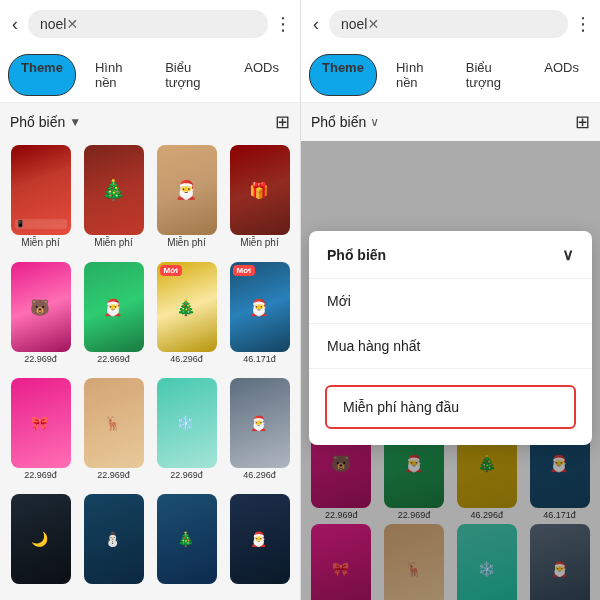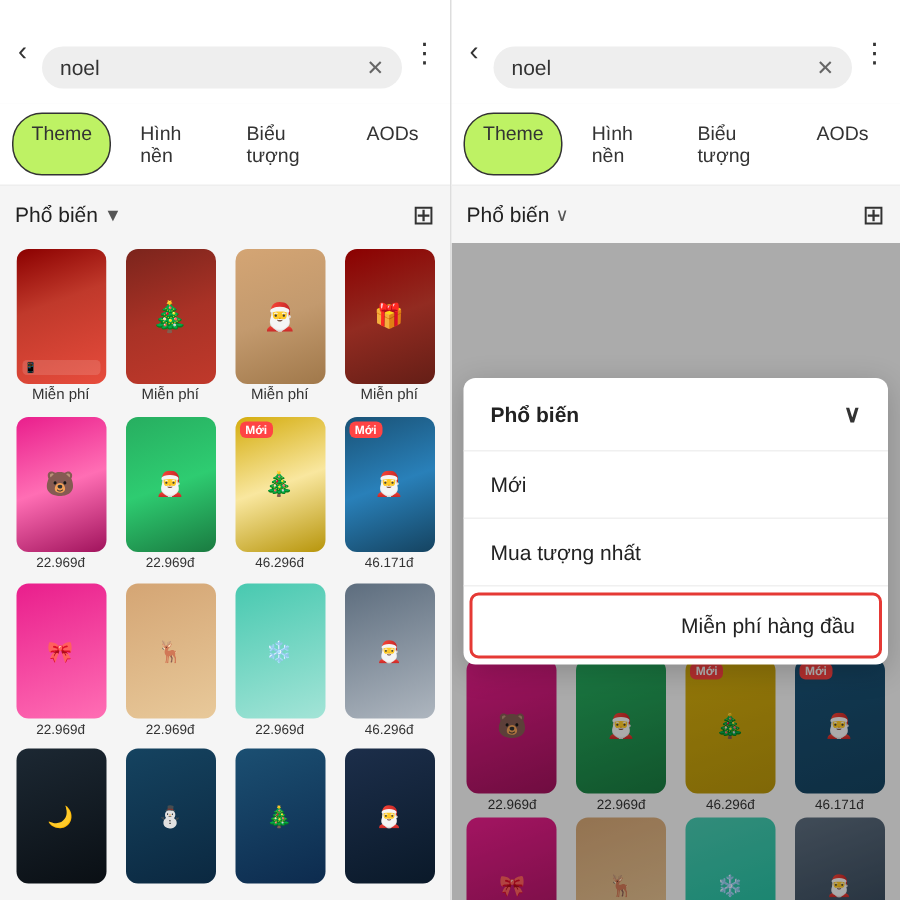--- a/index.html
+++ b/index.html
@@ -38,22 +38,21 @@
     }
     .search-input-box {
       flex: 1;
       background: #eee;
       border-radius: 20px;
       padding: 6px 12px;
       font-size: 14px;
       color: #333;
       display: flex;
       align-items: center;
-      justify-content: space-between;
-      margin-top: 21px;
+      justify-content: flex-start;
     }
     .search-input-text { color: #333; font-size: 14px; }
     .search-x { color: #666; font-size: 14px; cursor: pointer; }
     .more-btn { color: #333; font-size: 18px; cursor: pointer; }
 
     .filter-tabs {
       display: flex;
       background: #fff;
       padding: 6px 8px;
       gap: 6px;
@@ -61,23 +60,23 @@
     }
     .tab-item {
       padding: 5px 12px;
       border-radius: 20px;
       font-size: 13px;
       color: #333;
       cursor: pointer;
       border: 1px solid transparent;
     }
     .tab-item.active {
-      background: #bef264;
+      background: #0ea5e9;
       border: 1.5px solid #333;
-      font-weight: 400;
+      font-weight: 700;
     }
 
     .sort-row {
       display: flex;
       align-items: center;
       justify-content: space-between;
       padding: 8px 10px;
       background: #f5f5f5;
     }
     .sort-label {
@@ -347,23 +346,23 @@
 
     <div class="dropdown-overlay">
       <div class="dropdown-item selected">
         <span>Phổ biến</span>
         <span class="checkmark">∨</span>
       </div>
       <div class="dropdown-item">
         <span>Mới</span>
       </div>
       <div class="dropdown-item">
-        <span>Mua tượng nhất</span>
-      </div>
-      <div class="dropdown-item highlighted" style="border:2px solid #e53935;border-radius:6px;margin:4px;padding:12px 16px;justify-content:flex-end;">
+        <span>Mua hàng nhất</span>
+      </div>
+      <div class="dropdown-item highlighted" style="border:2px solid #e53935;border-radius:6px;margin:16px;padding:12px 16px;">
         <span>Miễn phí hàng đầu</span>
       </div>
     </div>
 
     <div class="themes-grid" style="padding-top:170px;">
       <div class="theme-card">
         <div class="theme-thumb" style="background:linear-gradient(160deg,#8B0000 0%,#c0392b 40%,#e74c3c 100%);">
           <div style="width:100%;height:100%;display:flex;align-items:center;justify-content:center;font-size:18px;">🎄</div>
         </div>
         <span class="price-free">Miễn phí</span>

